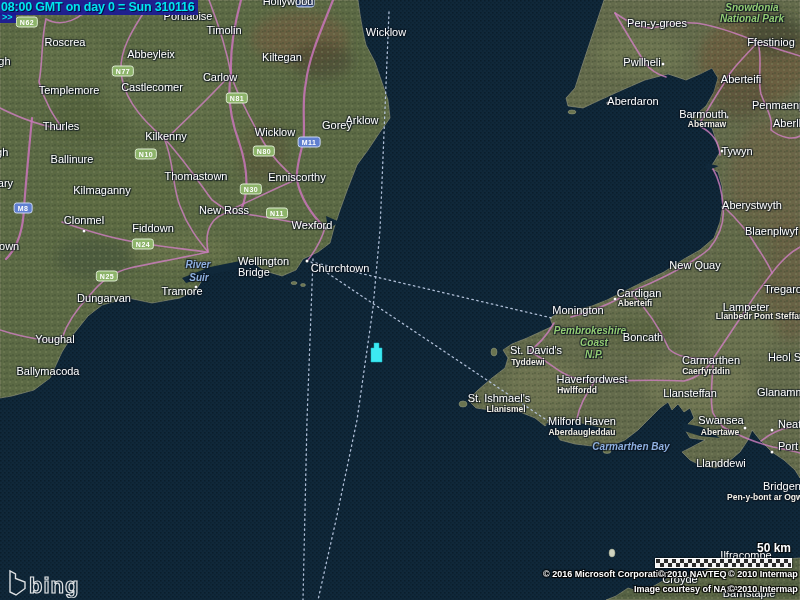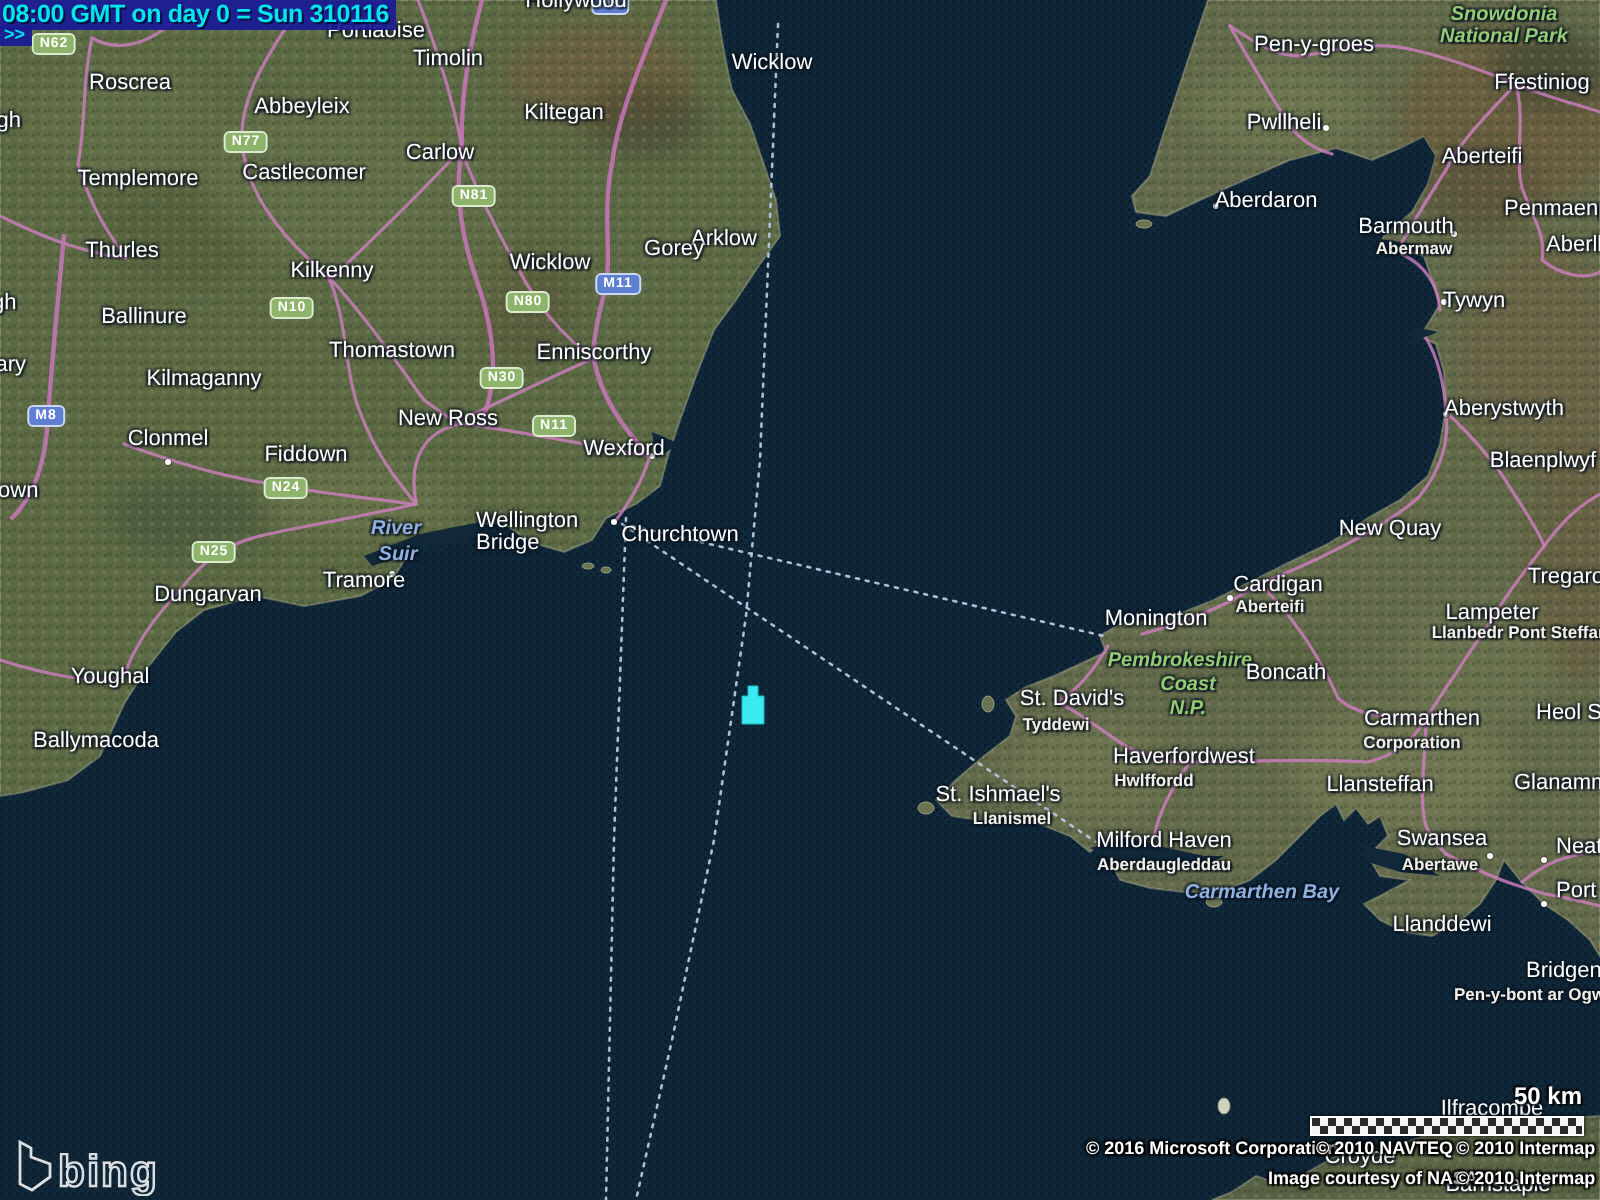--- a/index.html
+++ b/index.html
@@ -262,21 +262,21 @@
       <span class="lbl" style="left: 643px; top: 337px;">Boncath</span>
       <span class="lbl" style="left: 536px; top: 350px;">St. David's</span>
       <span class="lbl sub" style="left: 528px; top: 362px;">Tyddewi</span>
       <span class="lbl" style="left: 592px; top: 379px;">Haverfordwest</span>
       <span class="lbl sub" style="left: 577px; top: 390px;">Hwlffordd</span>
       <span class="lbl" style="left: 499px; top: 398px;">St. Ishmael's</span>
       <span class="lbl sub" style="left: 506px; top: 409px;">Llanismel</span>
       <span class="lbl" style="left: 582px; top: 421px;">Milford Haven</span>
       <span class="lbl sub" style="left: 582px; top: 432px;">Aberdaugleddau</span>
       <span class="lbl" style="left: 711px; top: 360px;">Carmarthen</span>
-      <span class="lbl sub" style="left: 706px; top: 371px;">Corporation</span>
+      <span class="lbl sub" style="left: 706px; top: 371px;">Caerfyrddin</span>
       <span class="lbl" style="left: 690px; top: 393px;">Llansteffan</span>
       <span class="lbl left" style="left: 768px; top: 357px;">Heol Senni</span>
       <span class="lbl left" style="left: 757px; top: 392px;">Glanamman</span>
       <span class="lbl" style="left: 721px; top: 420px;">Swansea</span>
       <span class="lbl sub" style="left: 720px; top: 432px;">Abertawe</span>
       <span class="lbl left" style="left: 778px; top: 424px;">Neath</span>
       <span class="lbl left" style="left: 778px; top: 446px;">Port Talbot</span>
       <span class="lbl" style="left: 721px; top: 463px; text-align: right;">Llanddewi</span>
       <span class="lbl left" style="left: 763px; top: 486px;">Bridgend</span>
       <span class="lbl sub left" style="left: 727px; top: 497px;">Pen-y-bont ar Ogwr</span>

